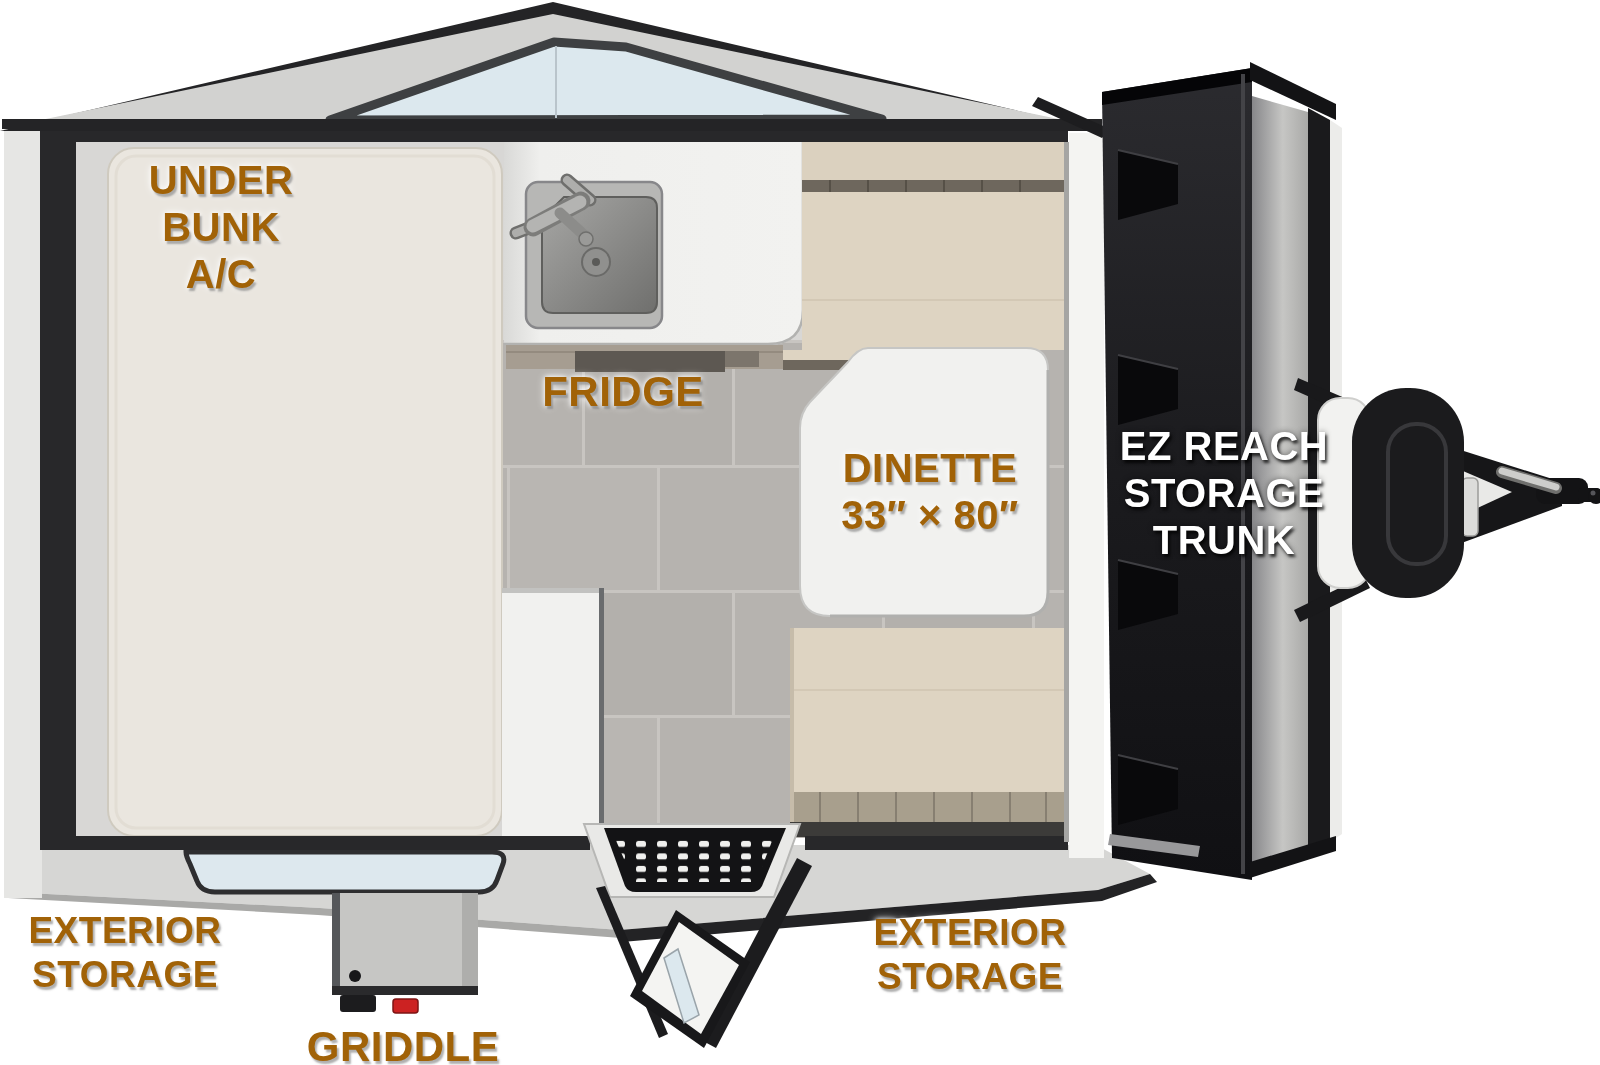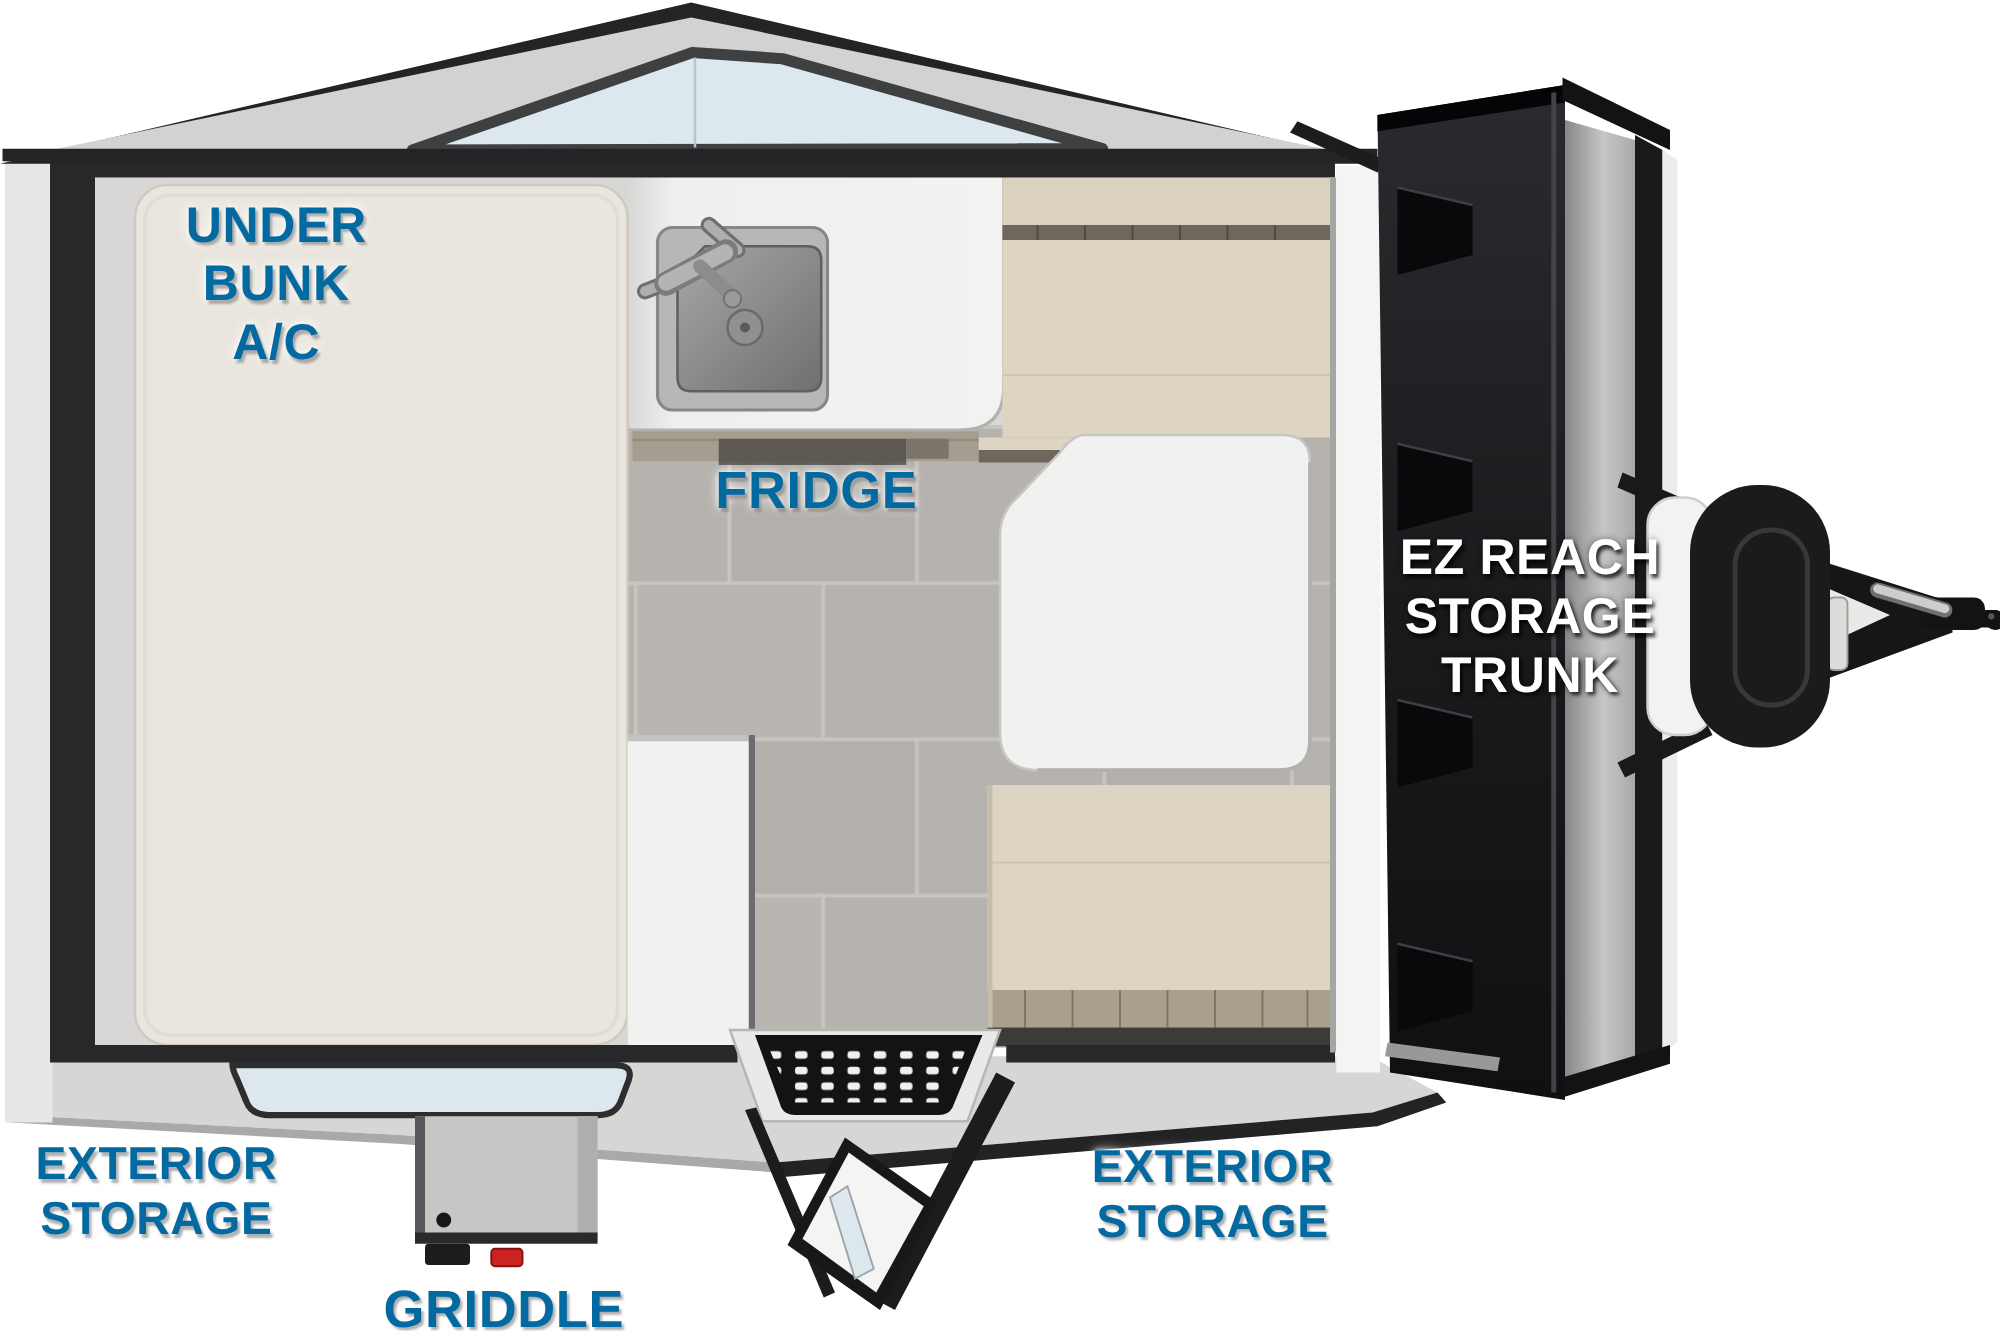--- a/index.html
+++ b/index.html
@@ -3,21 +3,21 @@
 <meta charset="utf-8">
 <style>
   html,body{margin:0;padding:0;background:#ffffff;}
   #stage{
     position:relative;width:1600px;height:1065px;overflow:hidden;background:#ffffff;
     font-family:"Liberation Sans","DejaVu Sans",sans-serif;
   }
   #stage svg{position:absolute;left:0;top:0;}
   .lbl{
     position:absolute;transform:translate(-50%,-50%);
-    font-weight:bold;color:#0369a1;text-align:center;
+    font-weight:bold;color:#a16207;text-align:center;
     font-size:40px;line-height:1.18;letter-spacing:.5px;white-space:pre-line;
     text-shadow:2px 3px 2px rgba(110,110,110,.55),0 0 9px rgba(255,255,255,.9),0 0 4px rgba(255,255,255,.9);
   }
   .lbl.white{
     color:#ffffff;
     text-shadow:2px 3px 3px rgba(0,0,0,.7),0 0 6px rgba(0,0,0,.45);
   }
   .lbl.big{font-size:42px;}
 </style>
 </head>
@@ -231,21 +231,23 @@
     <circle cx="1596" cy="496" r="8" fill="#131315"></circle>
     <circle cx="1593" cy="493" r="2.5" fill="#55555a"></circle>
     <rect x="1352" y="388" width="112" height="210" rx="54" fill="#1b1b1d"></rect>
     <rect x="1388" y="424" width="58" height="140" rx="28" fill="none" stroke="#38383b" stroke-width="4"></rect>
   </g>
 </svg>
 
 <div class="lbl" style="left:221px;top:228px;">UNDER
 BUNK
 A/C</div>
-<div class="lbl big" style="left:653px;top:392px;">FRIDGE</div>
+<div class="lbl big" style="left:623px;top:392px;">FRIDGE</div>
+<div class="lbl" style="left:930px;top:492px;">DINETTE
+33″ × 80″</div>
 <div class="lbl white" style="left:1224px;top:494px;">EZ REACH
 STORAGE
 TRUNK</div>
 <div class="lbl" style="left:125px;top:953px;font-size:37px;">EXTERIOR
 STORAGE</div>
 <div class="lbl" style="left:970px;top:955px;font-size:37px;">EXTERIOR
 STORAGE</div>
 <div class="lbl big" style="left:403px;top:1047px;">GRIDDLE</div>
 </div>
 

